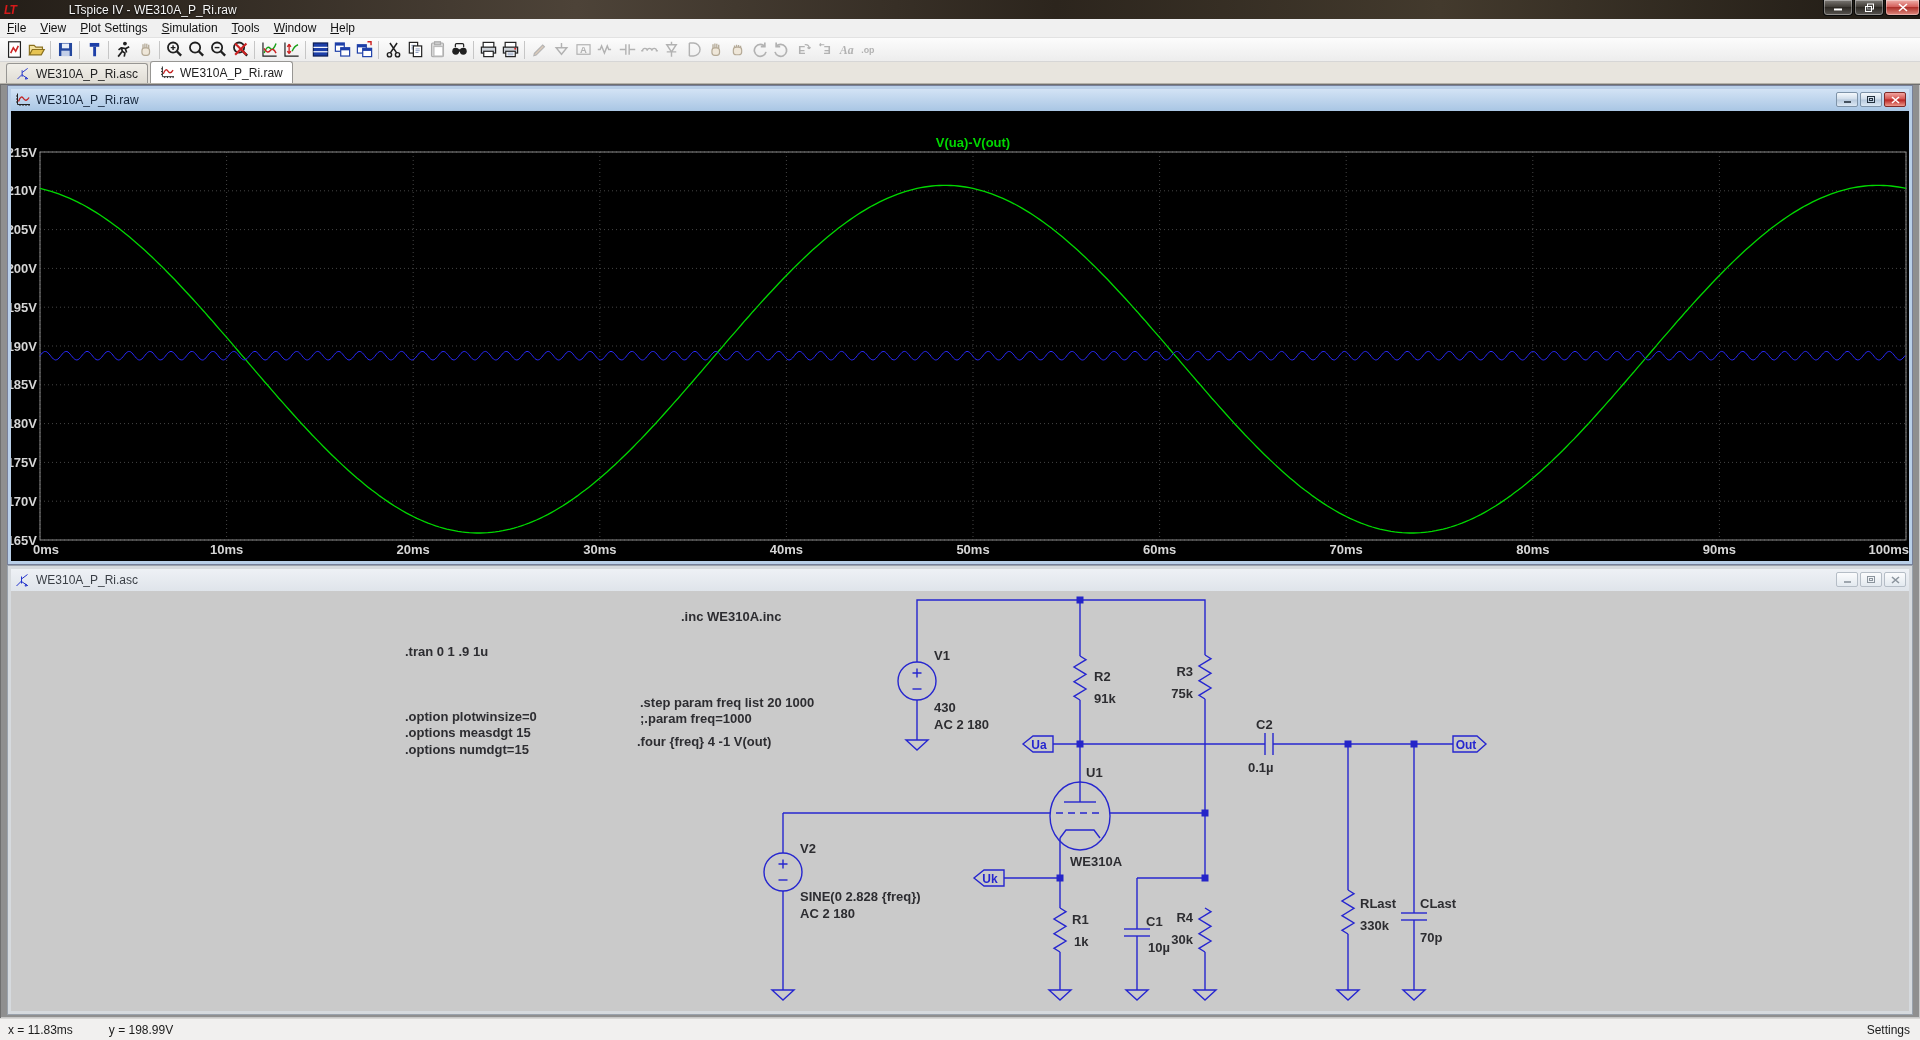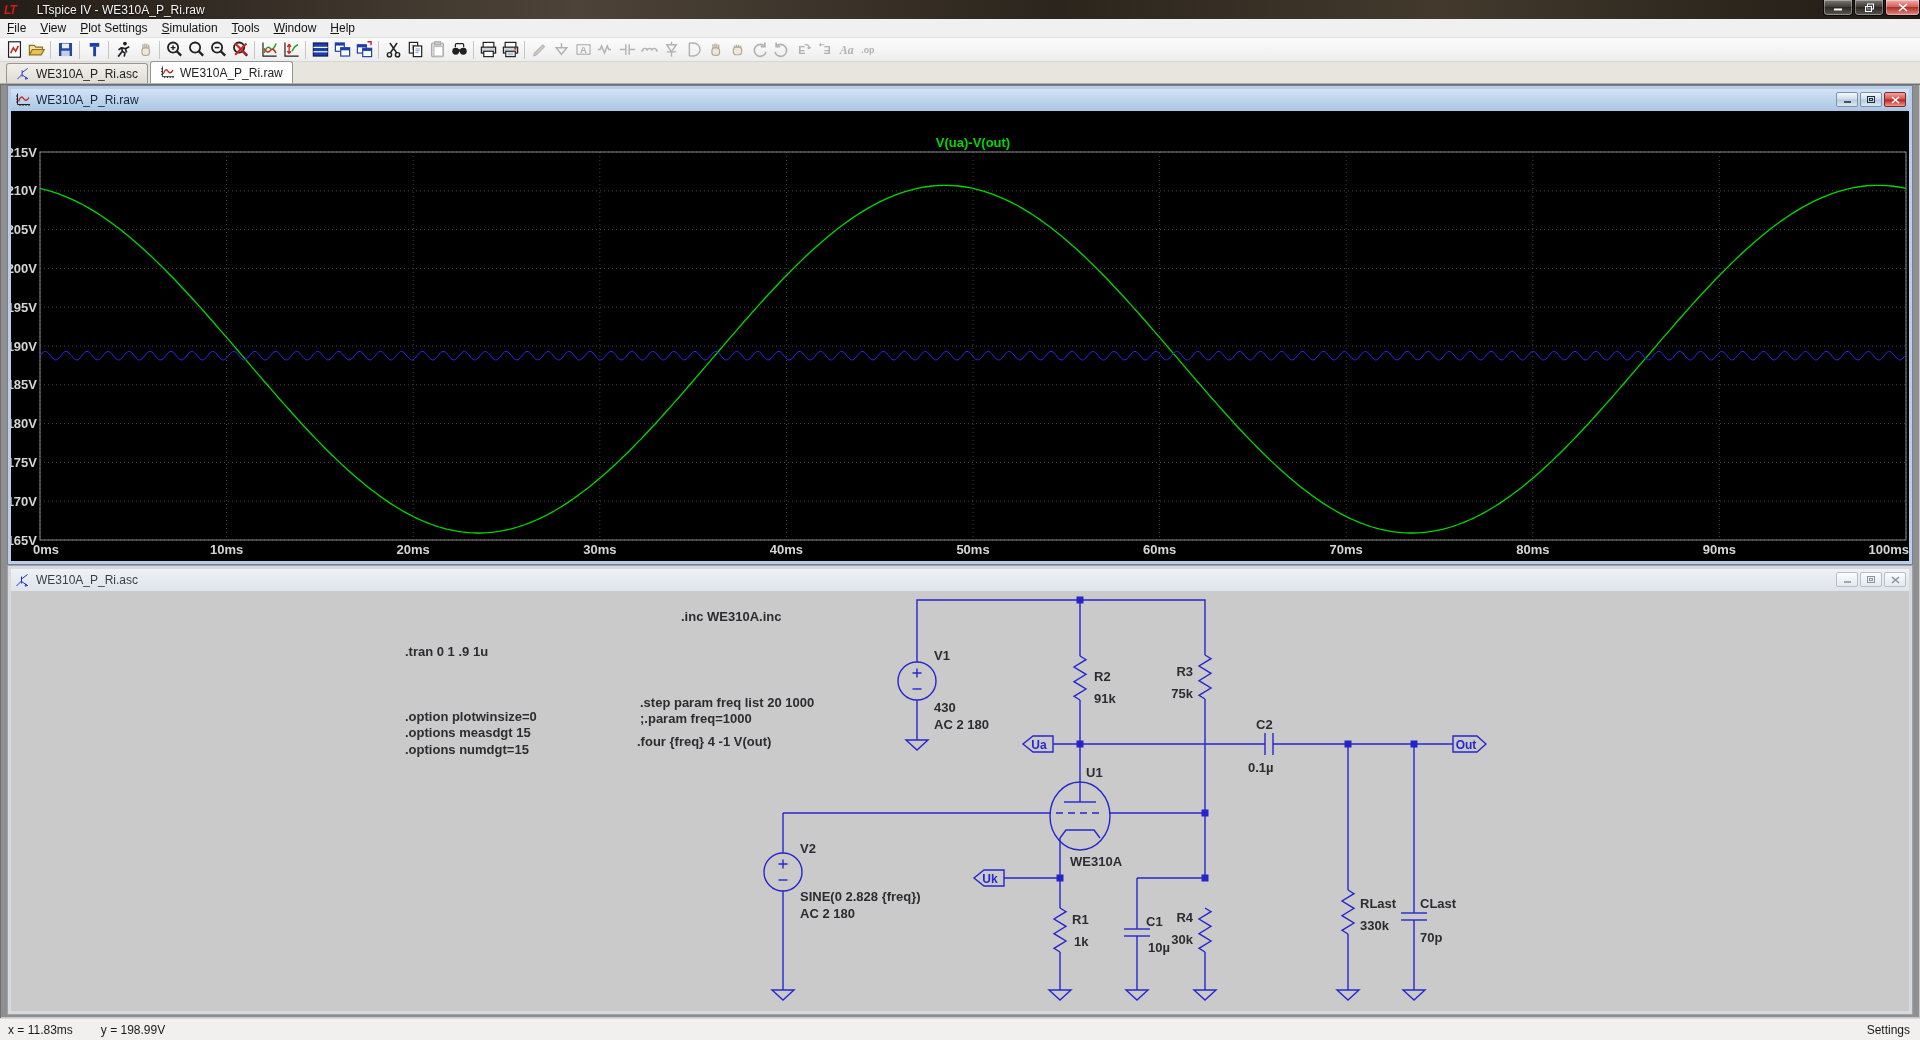--- a/index.html
+++ b/index.html
@@ -2,21 +2,21 @@
 <html><head>
 <meta charset="utf-8">
 <style>
   * { margin:0; padding:0; box-sizing:border-box; }
   html,body { width:1920px; height:1040px; overflow:hidden; font-family:"Liberation Sans",sans-serif; background:#000; }
   #app { position:relative; width:1920px; height:1040px; background:#8f8f8f; }
 
   
   .titlebar { position:absolute; left:0; top:0; width:1920px; height:19px;
     background:linear-gradient(90deg,#241e18 0%,#4d4338 30%,#2c251d 55%,#433a2d 75%,#1f1a14 100%);
-    display:flex; align-items:center; color:#f5f5f5; font-size:12px; }
+    display:flex; align-items:center; color:#f5f5f5; font-size:12px;gap:32px; }
   .lt-logo { font-weight:900; font-style:italic; color:#d41a1a; background:transparent; margin:0 5px 0 4px; font-size:12px; letter-spacing:-1px; }
   .title-text { text-shadow:0 1px 2px #000; white-space:nowrap;padding-left:16px; }
   .aero-controls { position:absolute; right:0; top:0; display:flex; }
   .aero-btn { width:30px; height:16px; border:1px solid #090909; border-top:none; border-radius:0 0 4px 4px;
     display:flex; align-items:center; justify-content:center; color:#fff; font-size:9px;
     background:linear-gradient(rgba(255,255,255,.4),rgba(150,150,150,.25) 45%,rgba(50,50,50,.3) 46%,rgba(170,170,170,.4));
     box-shadow:inset 0 0 0 1px rgba(255,255,255,.35); margin-left:1px; }
   .aero-btn.close { width:35px; background:linear-gradient(#efb0aa,#d4605c 45%,#a92a24 46%,#e08b80); }
   .aero-btn svg { display:block; }
 
@@ -77,21 +77,21 @@
   .wire { stroke:#2626cf; stroke-width:1.4; fill:none; }
   .sym  { stroke:#2626cf; stroke-width:1.4; fill:none; }
   .dot  { fill:#2424c8; }
   .slab { fill:#2d2d31; font:bold 13px "Liberation Sans",sans-serif; }
   .flagtxt { fill:#2626cf; font:bold 12px "Liberation Sans",sans-serif; }
 
   
   .statusbar { position:absolute; left:0; top:1018px; width:1920px; height:22px; background:#f1f0ef; border-top:1px solid #d8d7d5;
     font-size:12px; color:#1a1a1a; display:flex; align-items:center; }
   .status-x { margin-left:8px; }
-  .status-y { margin-left:28px; }
+  .status-y { margin-left:36px; }
   .status-mode { position:absolute; right:10px; }
 </style>
 </head>
 <body>
 
 <div id="app">
 
   <div class="titlebar">
     <span class="lt-logo">LT</span>
     <span class="title-text">LTspice IV - WE310A_P_Ri.raw</span>

